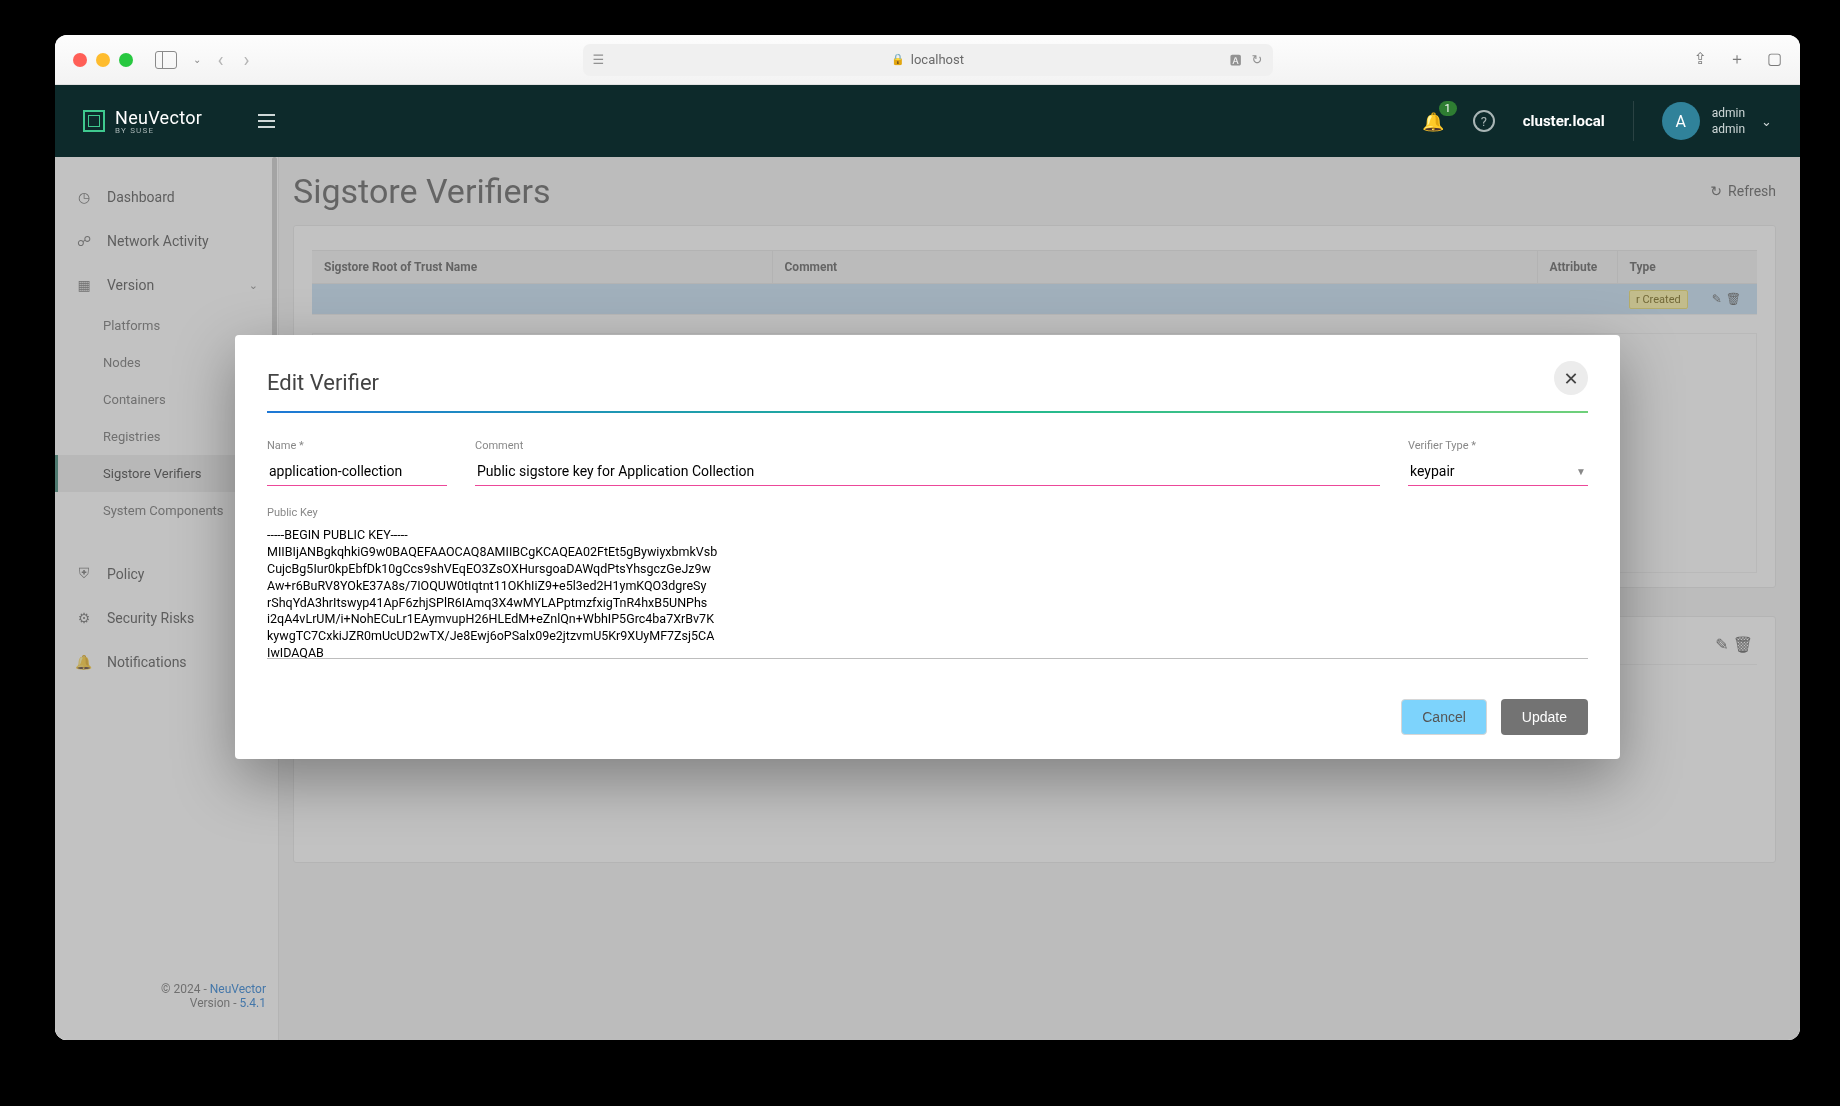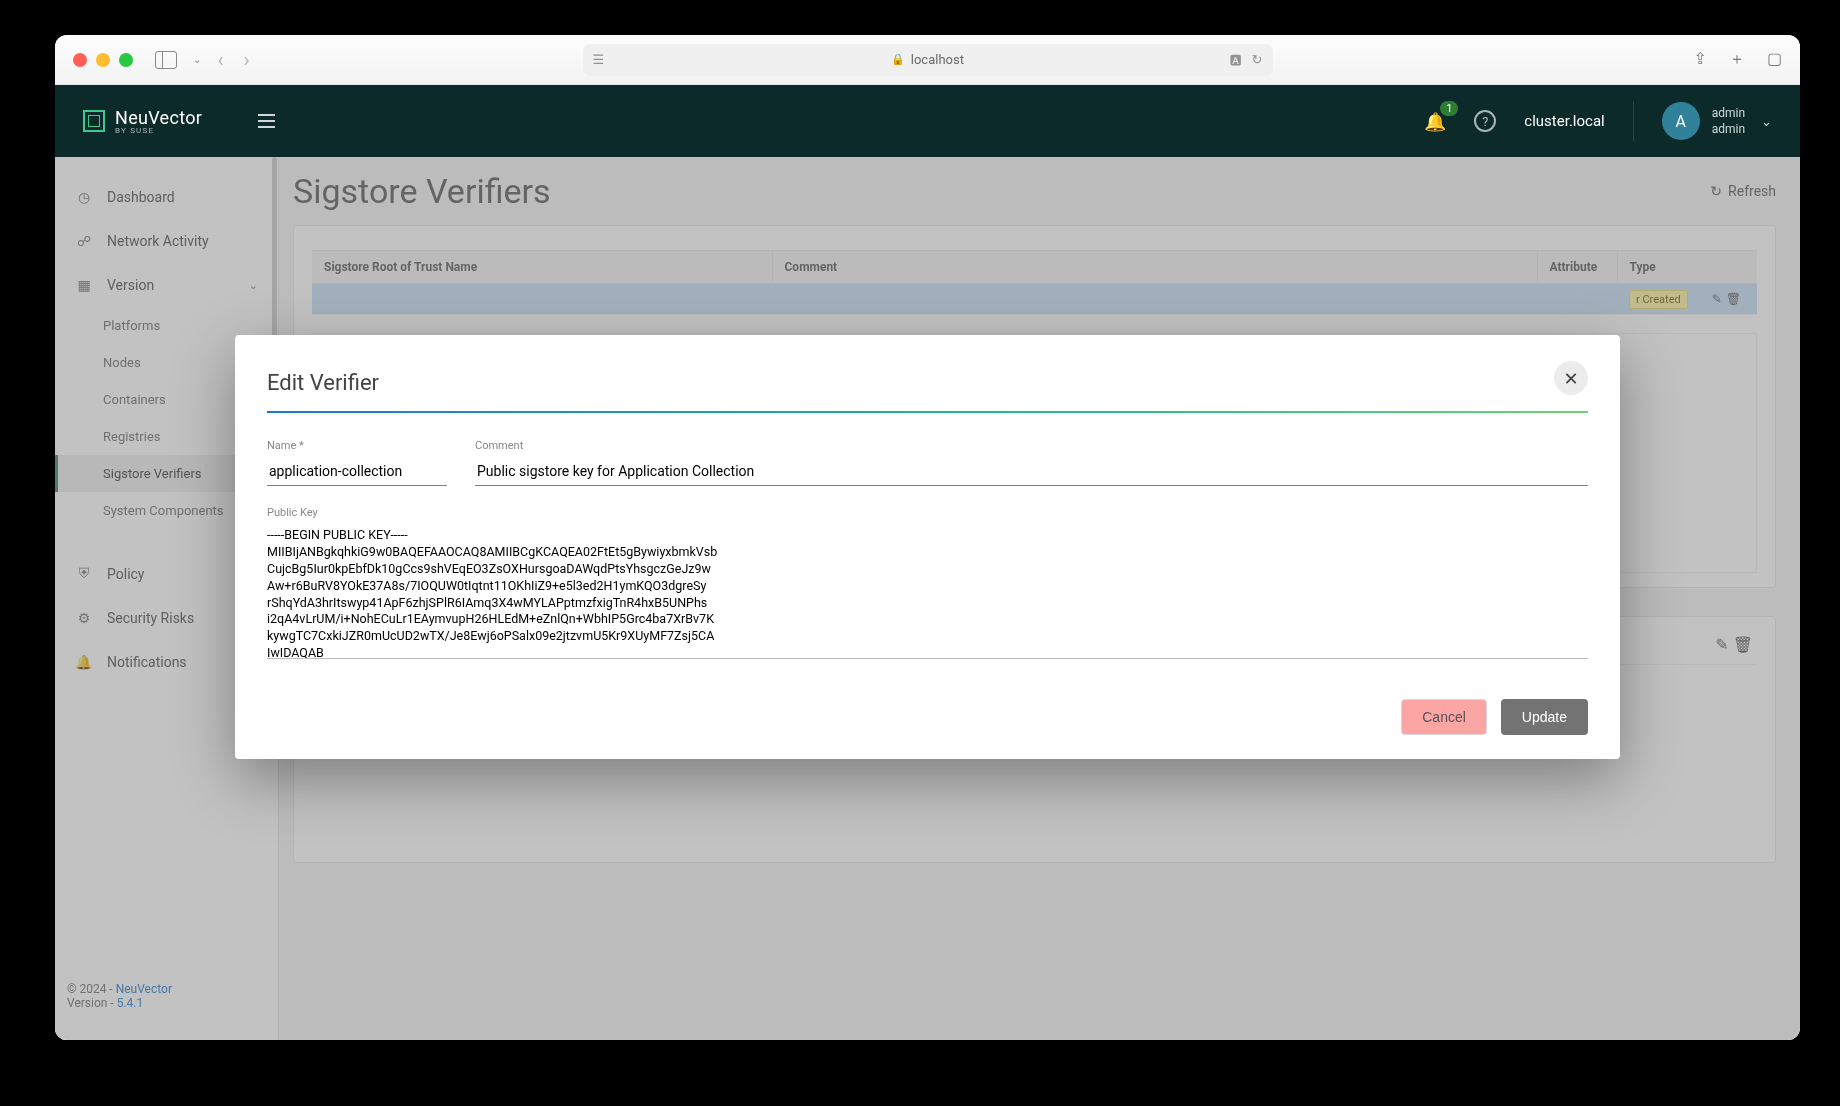--- a/index.html
+++ b/index.html
@@ -26,35 +26,35 @@
 .logo-mark{width:22px;height:22px;border:2px solid #3fc98f;position:relative}
 .logo-mark:before{content:"";position:absolute;inset:3px;border:1px solid #3fc98f}
 .logo-text{font-size:18px;letter-spacing:.3px}
 .logo-sub{font-size:8px;letter-spacing:1.2px;margin-top:-2px;color:#a8b5b5}
 .hamburger{margin-left:56px;display:flex;flex-direction:column;gap:4px;cursor:pointer}
 .hamburger span{width:17px;height:2px;background:#cfd8d8}
 .hdr-right{margin-left:auto;display:flex;align-items:center;gap:28px}
 .bell-wrap{position:relative}
 .bell-badge{position:absolute;top:-10px;right:-12px;background:#2e7d32;color:#fff;border-radius:9px;font-size:11px;padding:1px 6px;}
 .help-ico{width:22px;height:22px;border:2px solid #a8b5b5;border-radius:50%;display:flex;align-items:center;justify-content:center;font-size:13px;color:#a8b5b5}
-.cluster{font-size:15px;font-weight:400}
+.cluster{font-size:15px;font-weight:700}
 .divider-v{width:1px;height:40px;background:#2a4243}
 .user-block{display:flex;align-items:center;gap:12px}
 .avatar{width:38px;height:38px;border-radius:50%;background:#30829a;display:flex;align-items:center;justify-content:center;font-size:16px}
 .user-lines{display:flex;flex-direction:column;font-size:12px;line-height:1.35;color:#cfd8d8}
 .user-chev{font-size:13px;color:#cfd8d8;margin-left:4px}
 
 .app-body { flex:1; display:flex; background:#f4f4f4; position:relative; }
 .sidebar { width:224px; background:#fff; border-right:1px solid #e6e6e6; display:flex; flex-direction:column; padding-top:18px; font-size:14px; color:#4a4a4a; position:relative;}
 .sb-item { display:flex; align-items:center; gap:14px; padding:14px 20px; cursor:pointer; }
 .sb-item.sub{padding:11px 20px 11px 48px;font-size:13px;color:#6a6a6a}
 .sb-item.sub.active{background:#ededed;border-left:3px solid #2e7d6a;padding-left:45px;color:#333}
 .sb-item .ico{width:18px;text-align:center;color:#6a6a6a}
 .sb-item .chev{margin-left:auto;font-size:11px;color:#888}
-.sb-footer{margin-top:auto;text-align:left;font-size:12px;color:#6a6a6a;padding:20px 12px 30px}
+.sb-footer{margin-top:auto;text-align:right;font-size:12px;color:#6a6a6a;padding:20px 12px 30px}
 .sb-footer a{color:#1976d2;text-decoration:none}
 .sb-scrollhint{position:absolute;right:0;top:0;width:7px;height:100%;}
 .sb-scrollthumb{position:absolute;right:1px;top:0;width:5px;height:560px;background:#c8c8c8;border-radius:3px}
 
 .main { flex:1; padding:14px 24px 24px 14px; overflow:hidden; }
 .main-title-row{display:flex;align-items:center;margin-bottom:14px}
 .main-title{font-size:34px;font-weight:400;color:#555}
 .refresh-btn{margin-left:auto;display:flex;align-items:center;gap:6px;font-size:14px;color:#555;cursor:pointer}
 .panel{background:#fff;border:1px solid #e6e6e6;border-radius:3px;padding:18px 18px 14px}
 .panel-top{display:flex;align-items:center;margin-bottom:10px}
@@ -90,21 +90,21 @@
 .fld{display:flex;flex-direction:column;position:relative}
 .fld label{font-size:11px;color:#888;margin-bottom:8px}
 .fld input,.fld .sel{border:none;border-bottom:1px solid #ec4899;padding:3px 2px 6px;font-size:14px;background:transparent;font-family:inherit}
 .fld .sel{display:flex;justify-content:space-between;align-items:center;cursor:pointer}
 .fld .sel .dd{color:#888;font-size:10px}
 .fld-name{width:180px}.fld-comment{flex:1}.fld-type{width:180px}
 .fld-key{margin-top:20px}
 .fld-key textarea{border:none;border-bottom:1px solid #bdbdbd;font-family:inherit;font-size:12.5px;line-height:1.35;width:100%;resize:none;height:132px}
 .modal-actions{display:flex;justify-content:flex-end;gap:14px;margin-top:40px}
 .btn{border-radius:4px;padding:9px 20px;font-size:14px;cursor:pointer;border:1px solid transparent}
-.btn.cancel{background:#fca5a5;border-color:#d6d6d6;color:#555}
+.btn.cancel{background:#7dd3fc;border-color:#d6d6d6;color:#555}
 .btn.primary{background:#737373;color:#fff}
 </style>
 </head>
 <body>
 
 <div class="mac-window">
   <div class="mac-titlebar">
     <div class="traffic">
       <div class="dot r"></div>
       <div class="dot y"></div>
@@ -285,20 +285,27 @@
 
     <div class="form-row">
       <div class="fld fld-name">
         <label>Name *</label>
         <input value="application-collection" style="">
       </div>
       <div class="fld fld-comment">
         <label>Comment</label>
         <input value="Public sigstore key for Application Collection" style="">
       </div>
+      <div class="fld fld-type">
+        <label>Verifier Type *</label>
+        <div class="sel">
+          <span>keypair</span>
+          <span class="dd">▼</span>
+        </div>
+      </div>
     </div>
 
     <div class="fld fld-key">
       <label>Public Key</label>
       <textarea id="pk-ta" style="">-----BEGIN PUBLIC KEY-----
 MIIBIjANBgkqhkiG9w0BAQEFAAOCAQ8AMIIBCgKCAQEA02FtEt5gBywiyxbmkVsb
 CujcBg5Iur0kpEbfDk10gCcs9shVEqEO3ZsOXHursgoaDAWqdPtsYhsgczGeJz9w
 Aw+r6BuRV8YOkE37A8s/7IOQUW0tIqtnt11OKhIiZ9+e5l3ed2H1ymKQO3dgreSy
 rShqYdA3hrItswyp41ApF6zhjSPlR6IAmq3X4wMYLAPptmzfxigTnR4hxB5UNPhs
 i2qA4vLrUM/i+NohECuLr1EAymvupH26HLEdM+eZnlQn+WbhIP5Grc4ba7XrBv7K

